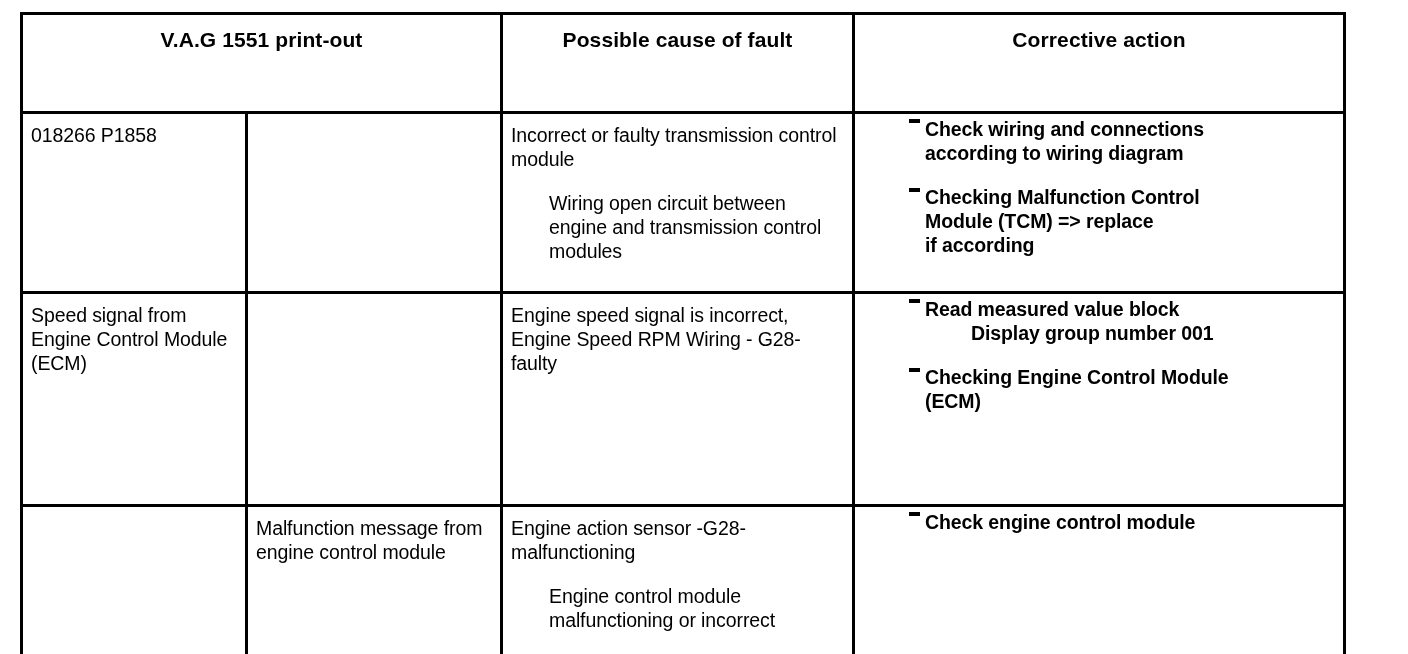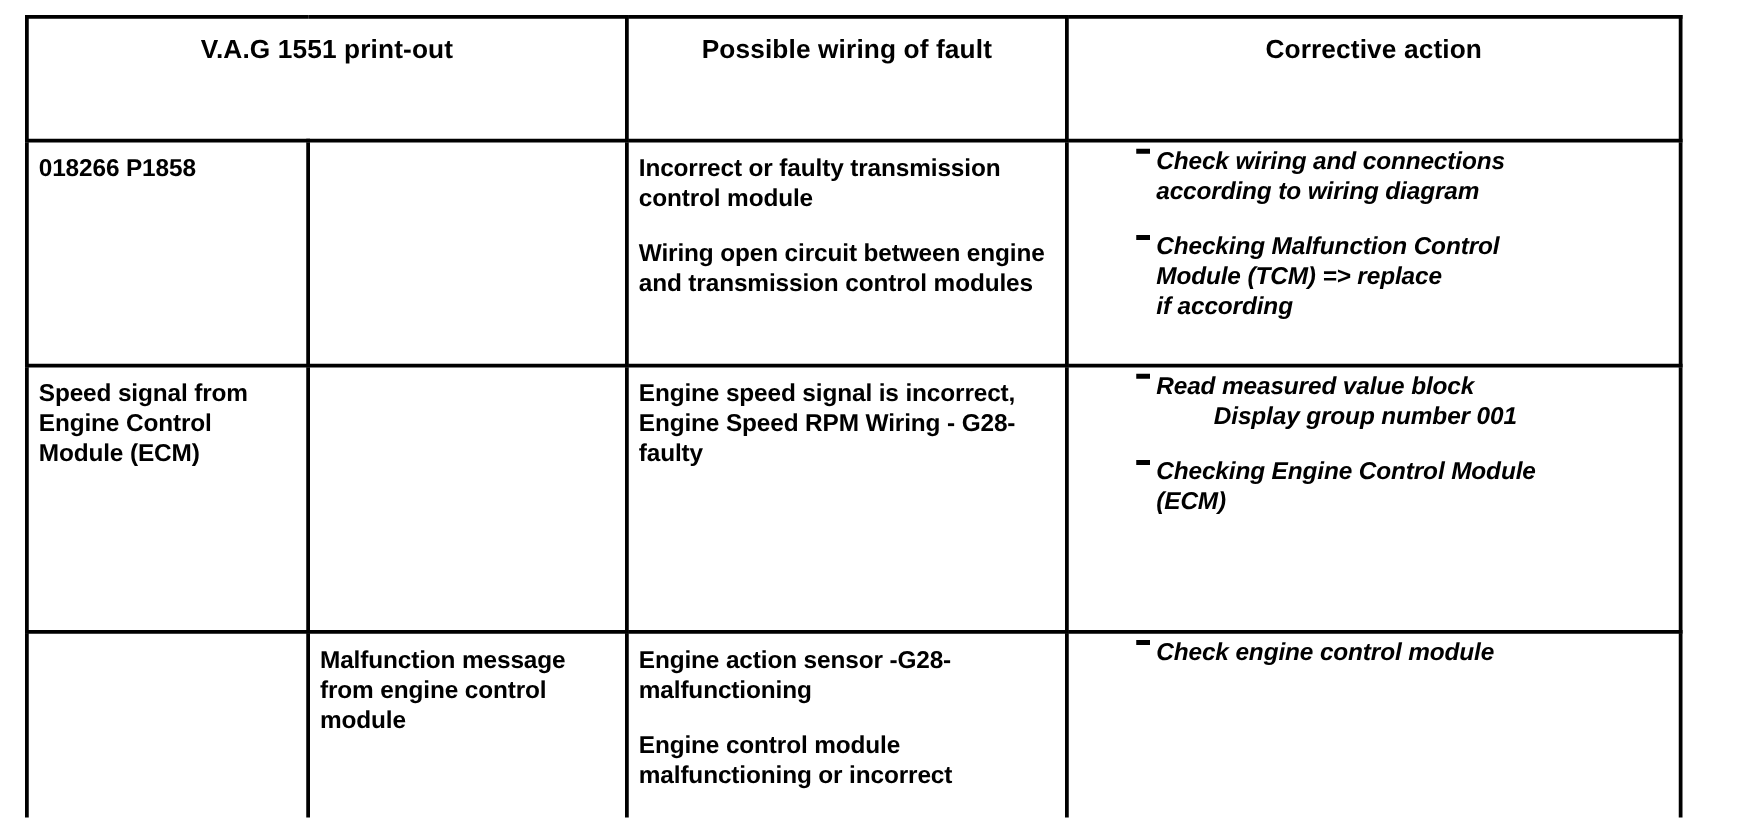--- a/index.html
+++ b/index.html
@@ -59,47 +59,47 @@
     padding-top: 13px;
     line-height: 1.1;
     white-space: nowrap;
   }
 
   
   .cell-pad {
     padding: 10px 8px 8px 8px;
   }
   .txt {
-    font-weight: bold;
+    font-weight: normal;
     font-size: 19.5px;
     line-height: 1.23;
     letter-spacing: -0.1px;
   }
   .txt p {
     margin: 0;
   }
   .txt p + p {
     margin-top: 1.05em;
+    margin-left: 38px;
   }
 
   
   .action-list {
     list-style: none;
     margin: 0;
     padding: 4px 0 0 54px;
     font-weight: bold;
     font-size: 19.5px;
     line-height: 1.23;
     letter-spacing: -0.1px;
   }
   .action-list li {
     position: relative;
     margin: 0;
     padding-left: 16px;
-    font-style: italic;
   }
   .action-list li + li {
     margin-top: 1.05em;
   }
   .bullet-dash {
     position: absolute;
     left: 0;
     top: 0.06em;
     width: 11px;
     height: 4px;
@@ -135,21 +135,21 @@
         <col class="c3">
         <col class="c4">
     </colgroup>
 
     <thead>
       <tr>
         <th class="hdr" colspan="2">
           <span class="hdr-label">V.A.G 1551 print-out</span>
         </th>
         <th class="hdr">
-          <span class="hdr-label">Possible wiring of fault</span>
+          <span class="hdr-label">Possible cause of fault</span>
         </th>
         <th class="hdr">
           <span class="hdr-label">Corrective action</span>
         </th>
       </tr>
     </thead>
 
     <tbody>
 
       <tr class="row-1">

